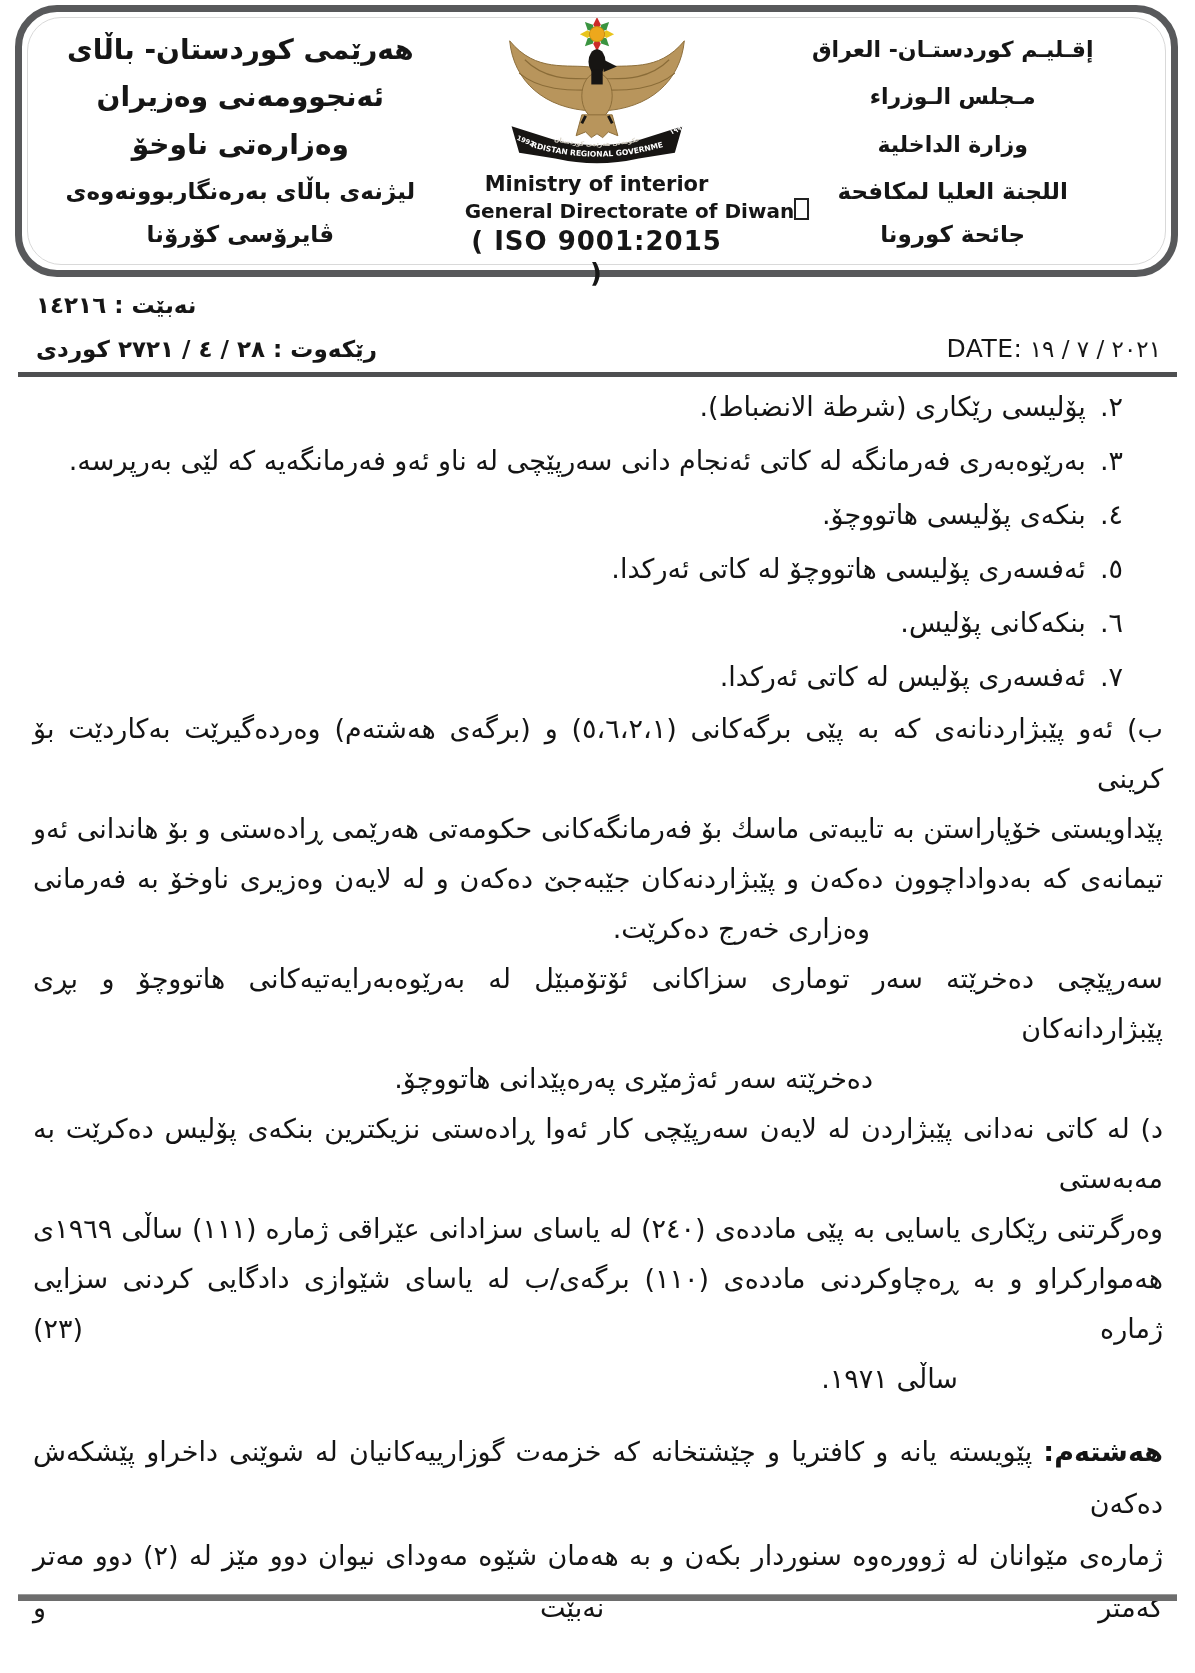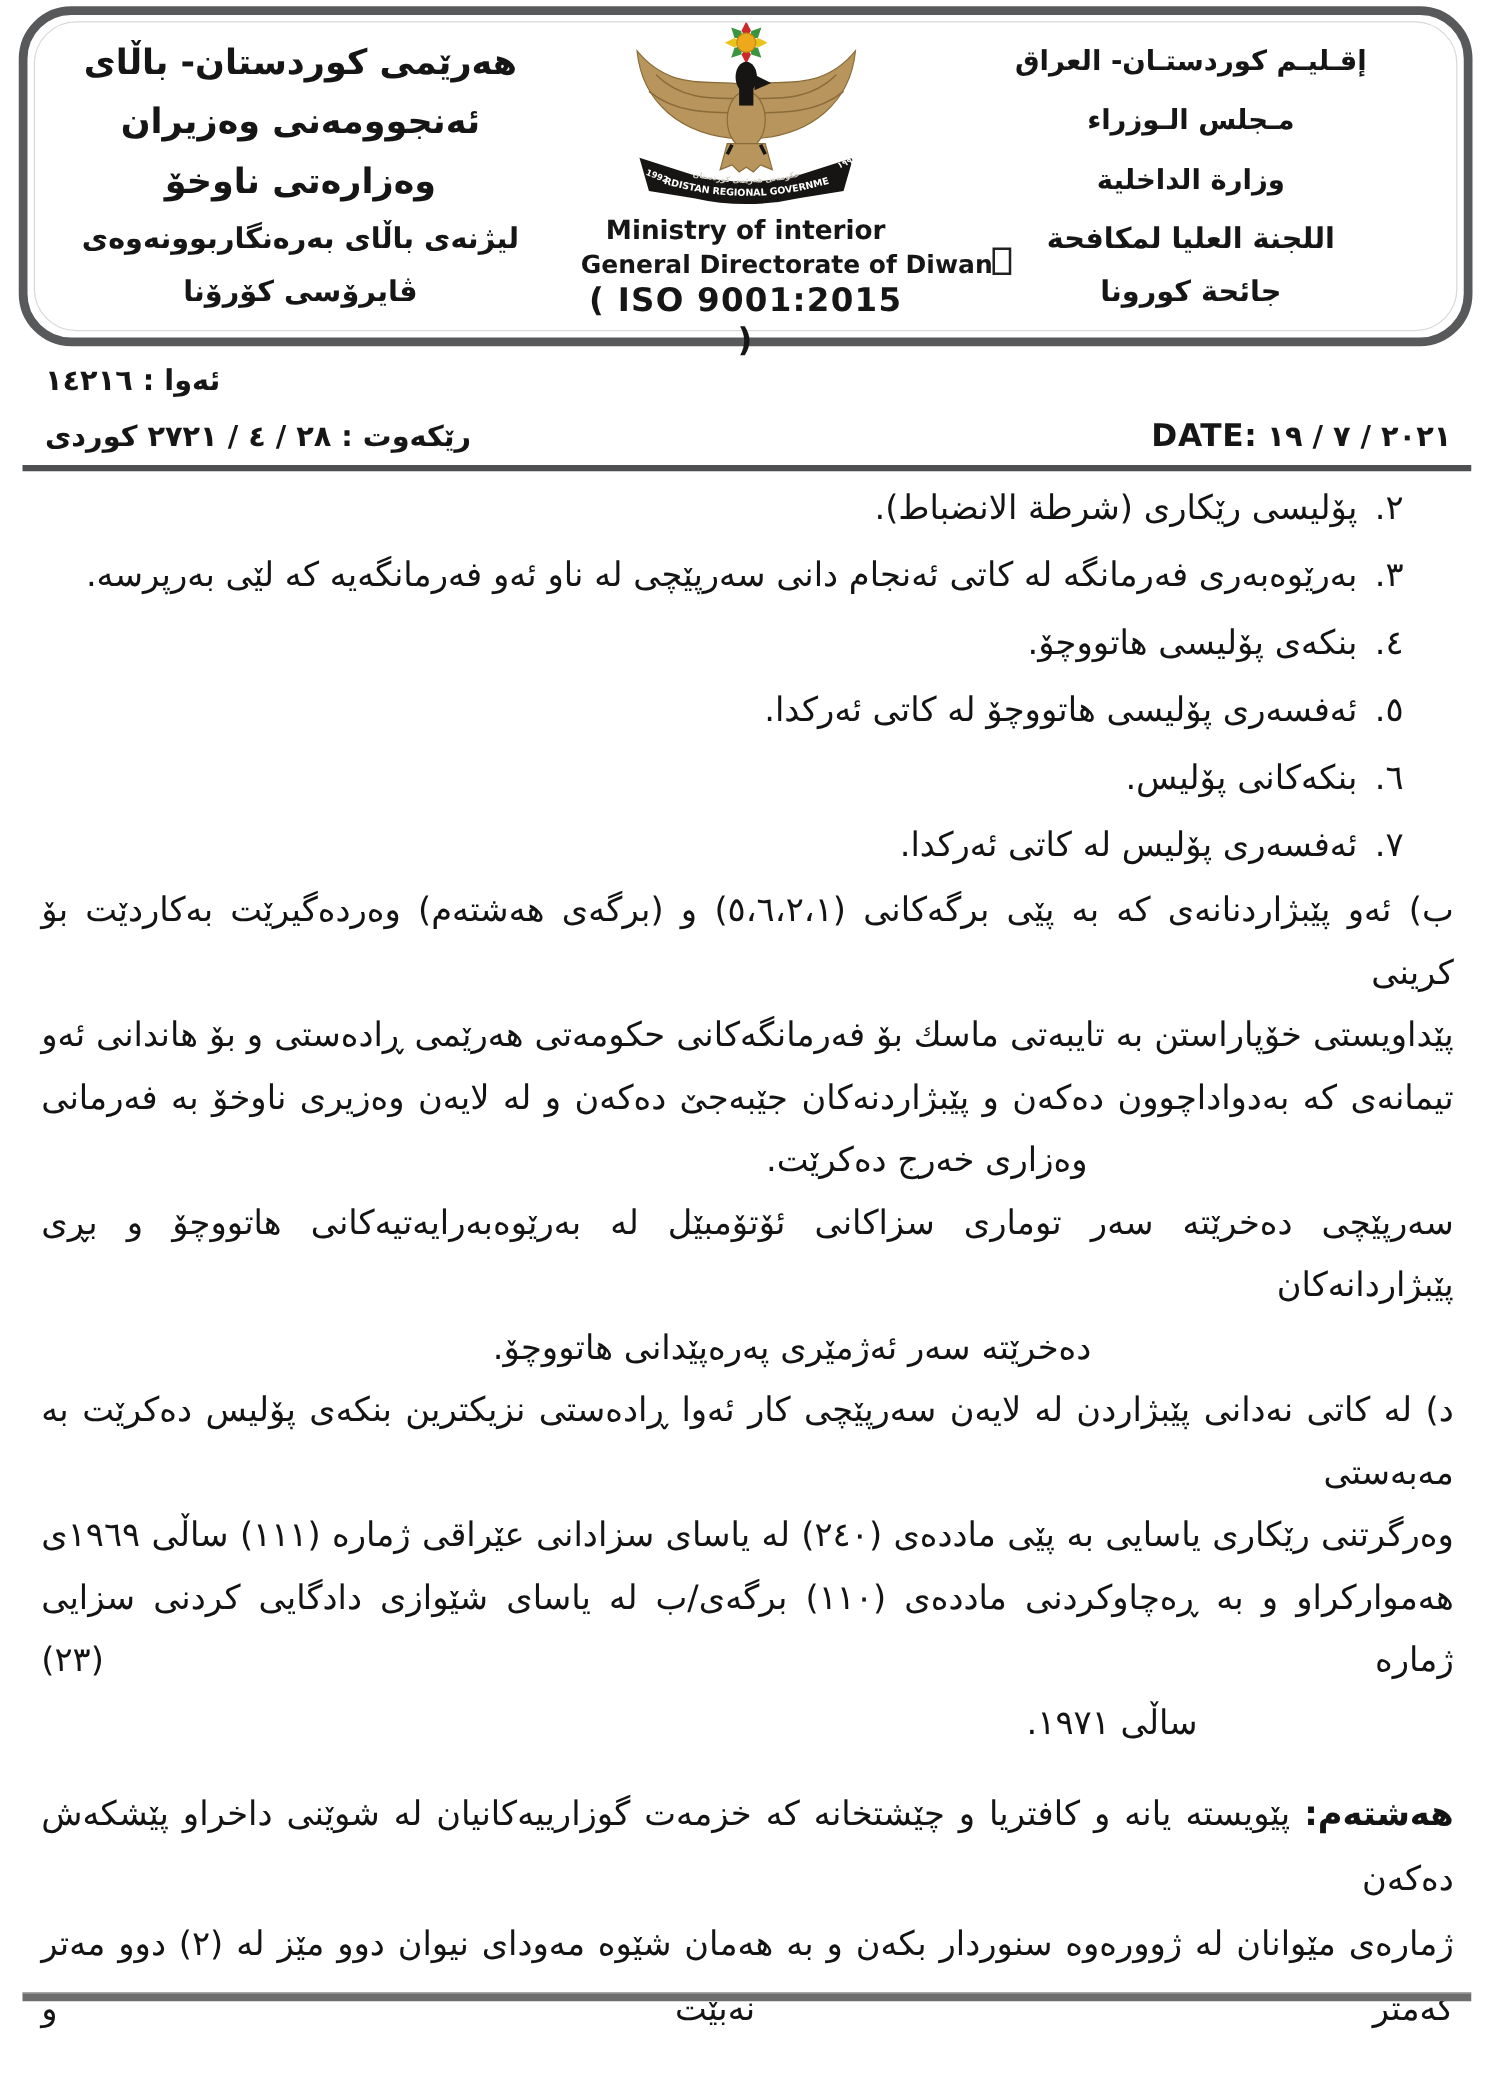--- a/index.html
+++ b/index.html
@@ -23,21 +23,21 @@
   .center-l2{font-size:20px;font-weight:bold;line-height:27px;white-space:nowrap;}
   .center-l3{font-size:26px;font-weight:bold;line-height:32px;letter-spacing:1px;}
   .tofu{display:inline-block;width:11px;height:18px;border:2px solid #222;
         margin-right:3px;vertical-align:-2px;}
   .emblem-wrap{height:150px;display:flex;justify-content:center;}
   
   .meta{position:absolute;top:292px;left:36px;right:34px;}
   .num-line{text-align:left;direction:rtl;font-size:23px;font-weight:bold;}
   .num-line .v{letter-spacing:1px;}
   .date-row{margin-top:16px;display:flex;justify-content:space-between;align-items:baseline;}
-  .date-ltr{direction:ltr;font-size:23px;font-weight:bold;}
+  .date-ltr{direction:ltr;font-size:23px;font-weight:normal;}
   .date-ltr .lbl{font-size:25px;letter-spacing:0.5px;}
   .rekewt{direction:rtl;font-size:23px;font-weight:bold;}
   .divider{position:absolute;left:18px;width:1159px;height:5px;background:#4e4f51;}
   .div-top{top:372px;}
   .div-bottom{top:1594px;height:6px;background:#6d6d6d;border-top:1px solid #9a9a9a;}
   
   .body-txt{position:absolute;top:380px;right:32px;left:33px;direction:rtl;
             font-size:27px;color:#141414;}
   .li{line-height:54px;padding-right:40px;white-space:nowrap;}
   .li .n{display:inline-block;margin-left:14px;}
@@ -130,21 +130,21 @@
       <div class="ku-line-lg">ئەنجوومەنی وەزیران</div>
       <div class="ku-line-lg">وەزارەتی ناوخۆ</div>
       <div class="ku-line-sm">لیژنەی باڵای بەرەنگاربوونەوەی</div>
       <div class="ku-line-sm">ڤایرۆسی كۆرۆنا</div>
     </div>
   </div>
 </div>
 
 <div class="meta">
   <div class="num-line">
-    <span>ئەوا :</span>
+    <span>نەبێت :</span>
     <span class="v">١٤٢١٦</span>
   </div>
   <div class="date-row">
     <div class="date-ltr">
       <span class="lbl">DATE:</span>
       <span dir="ltr">٢٠٢١ / ٧ / ١٩</span>
     </div>
     <div class="rekewt">
       <span>رێكەوت :</span>
       <span>٢٨ / ٤ / ٢٧٢١ كوردی</span>

